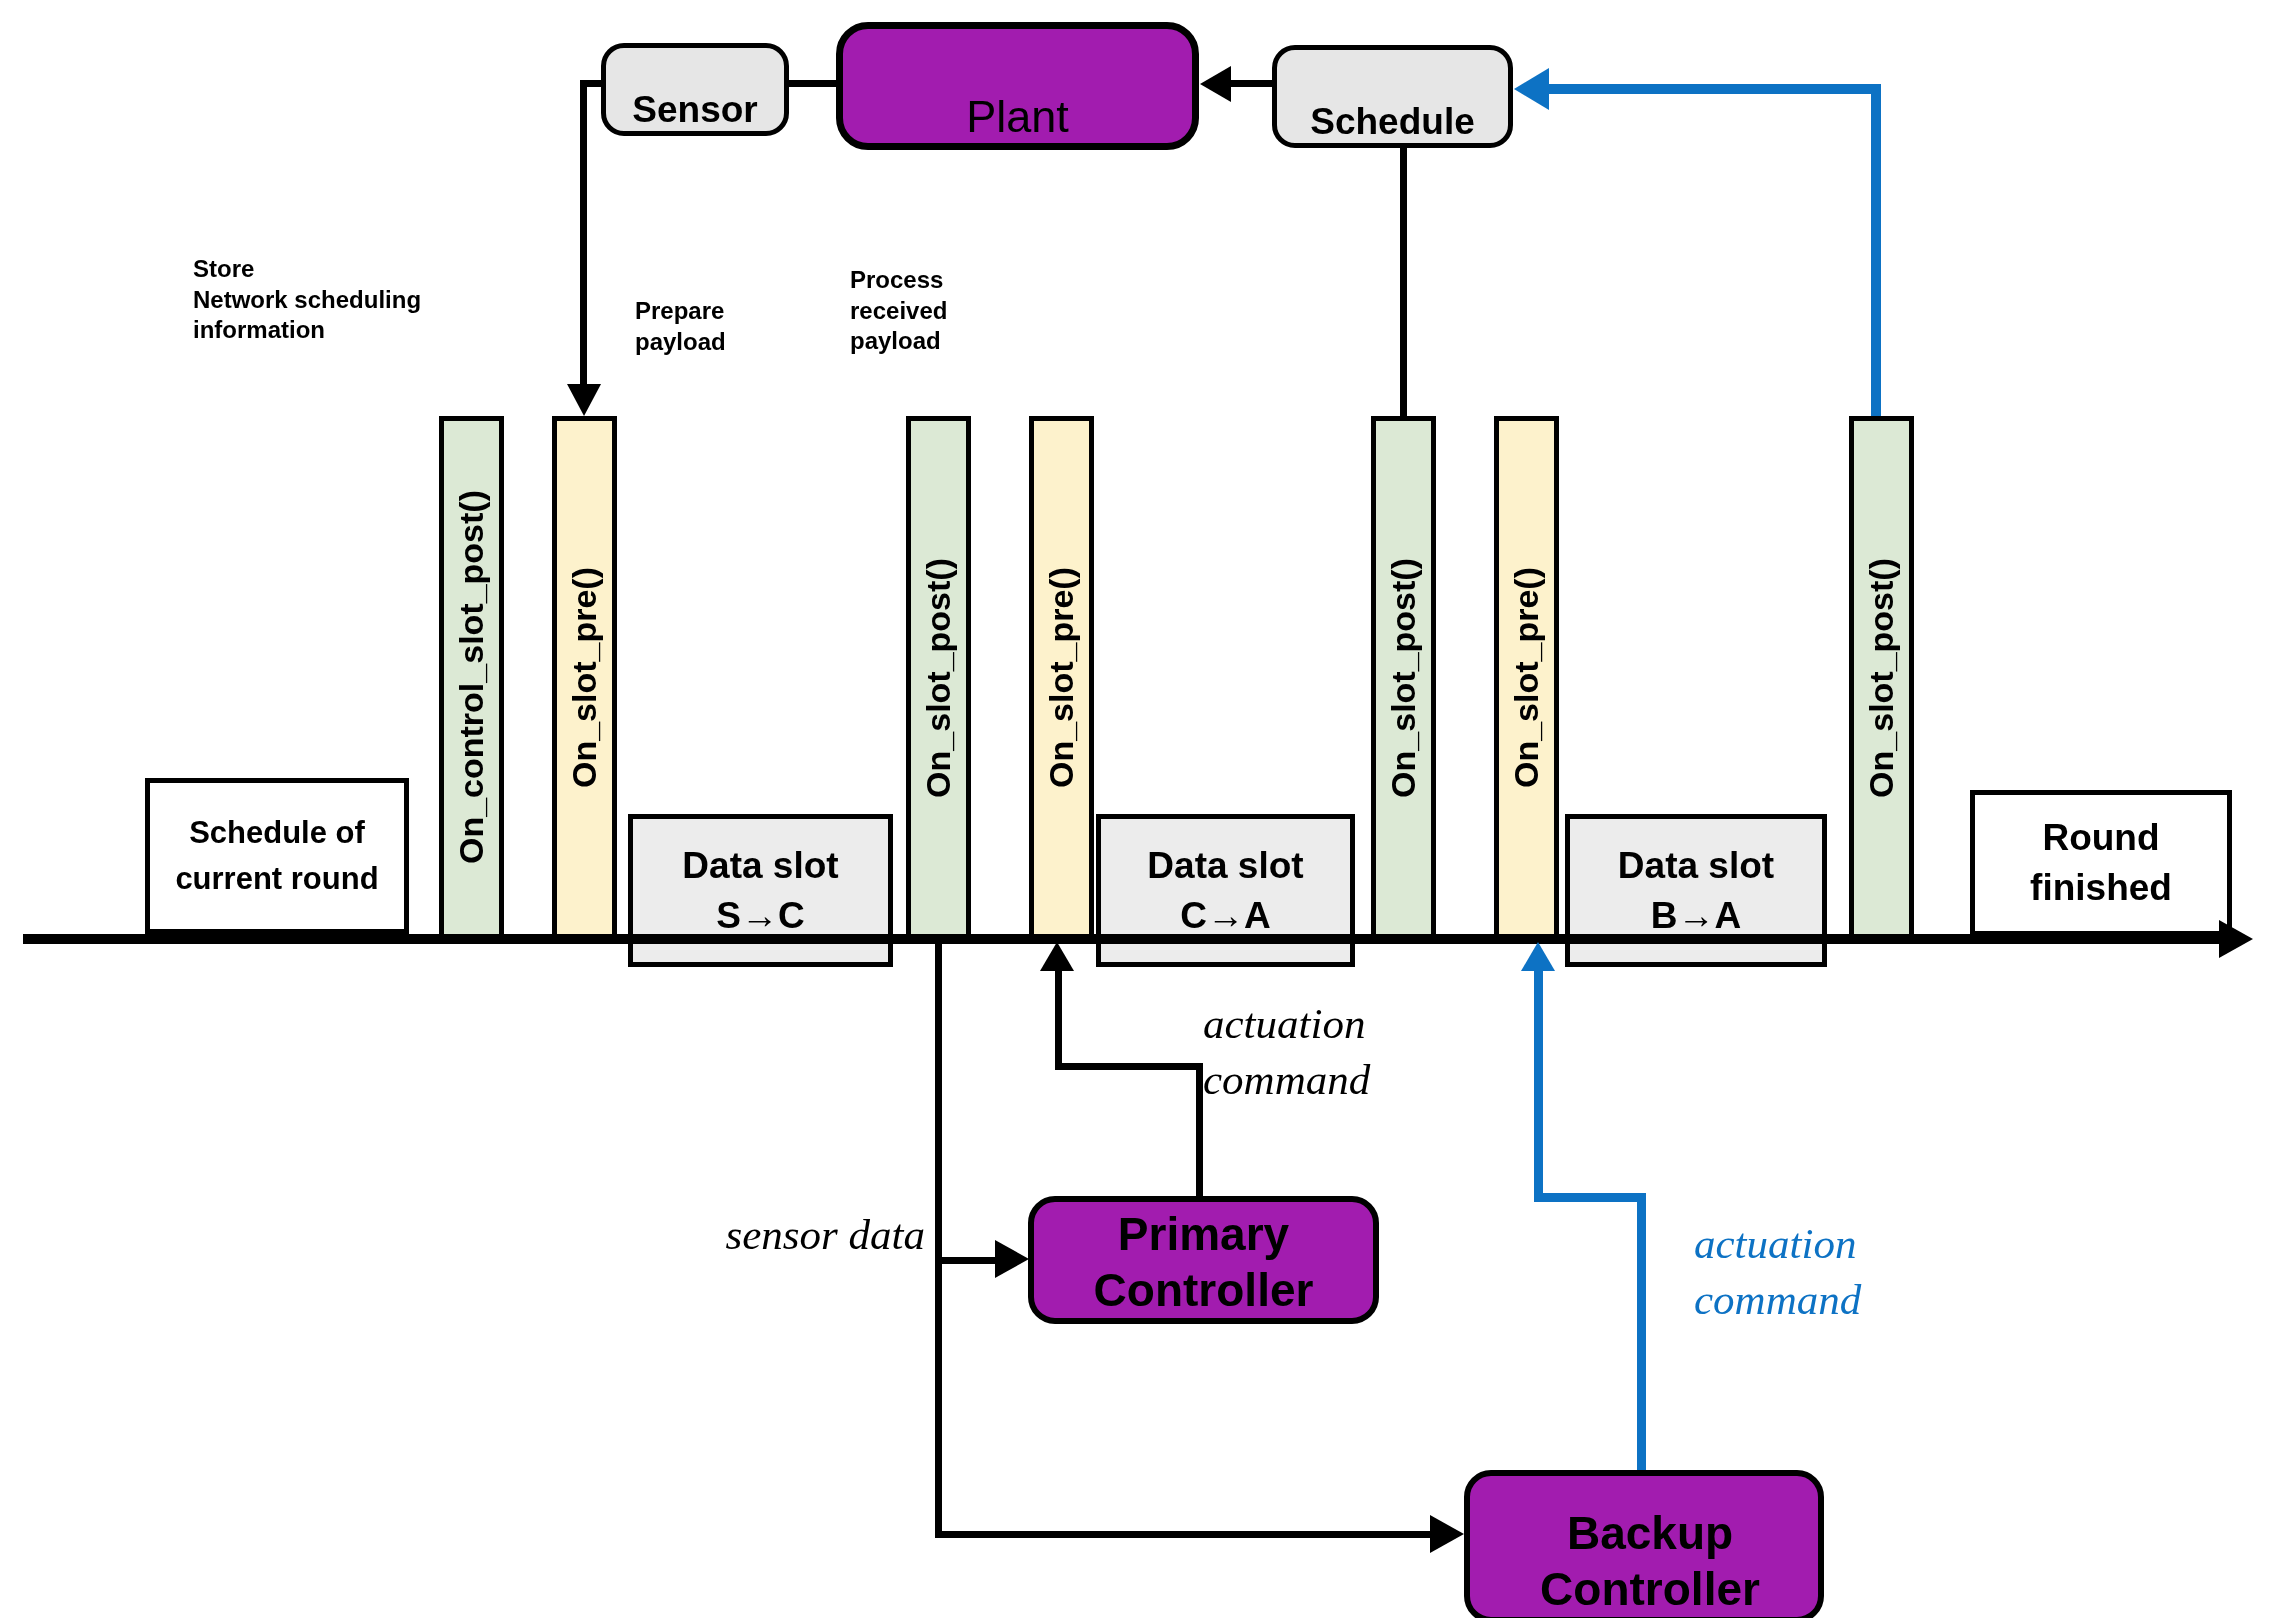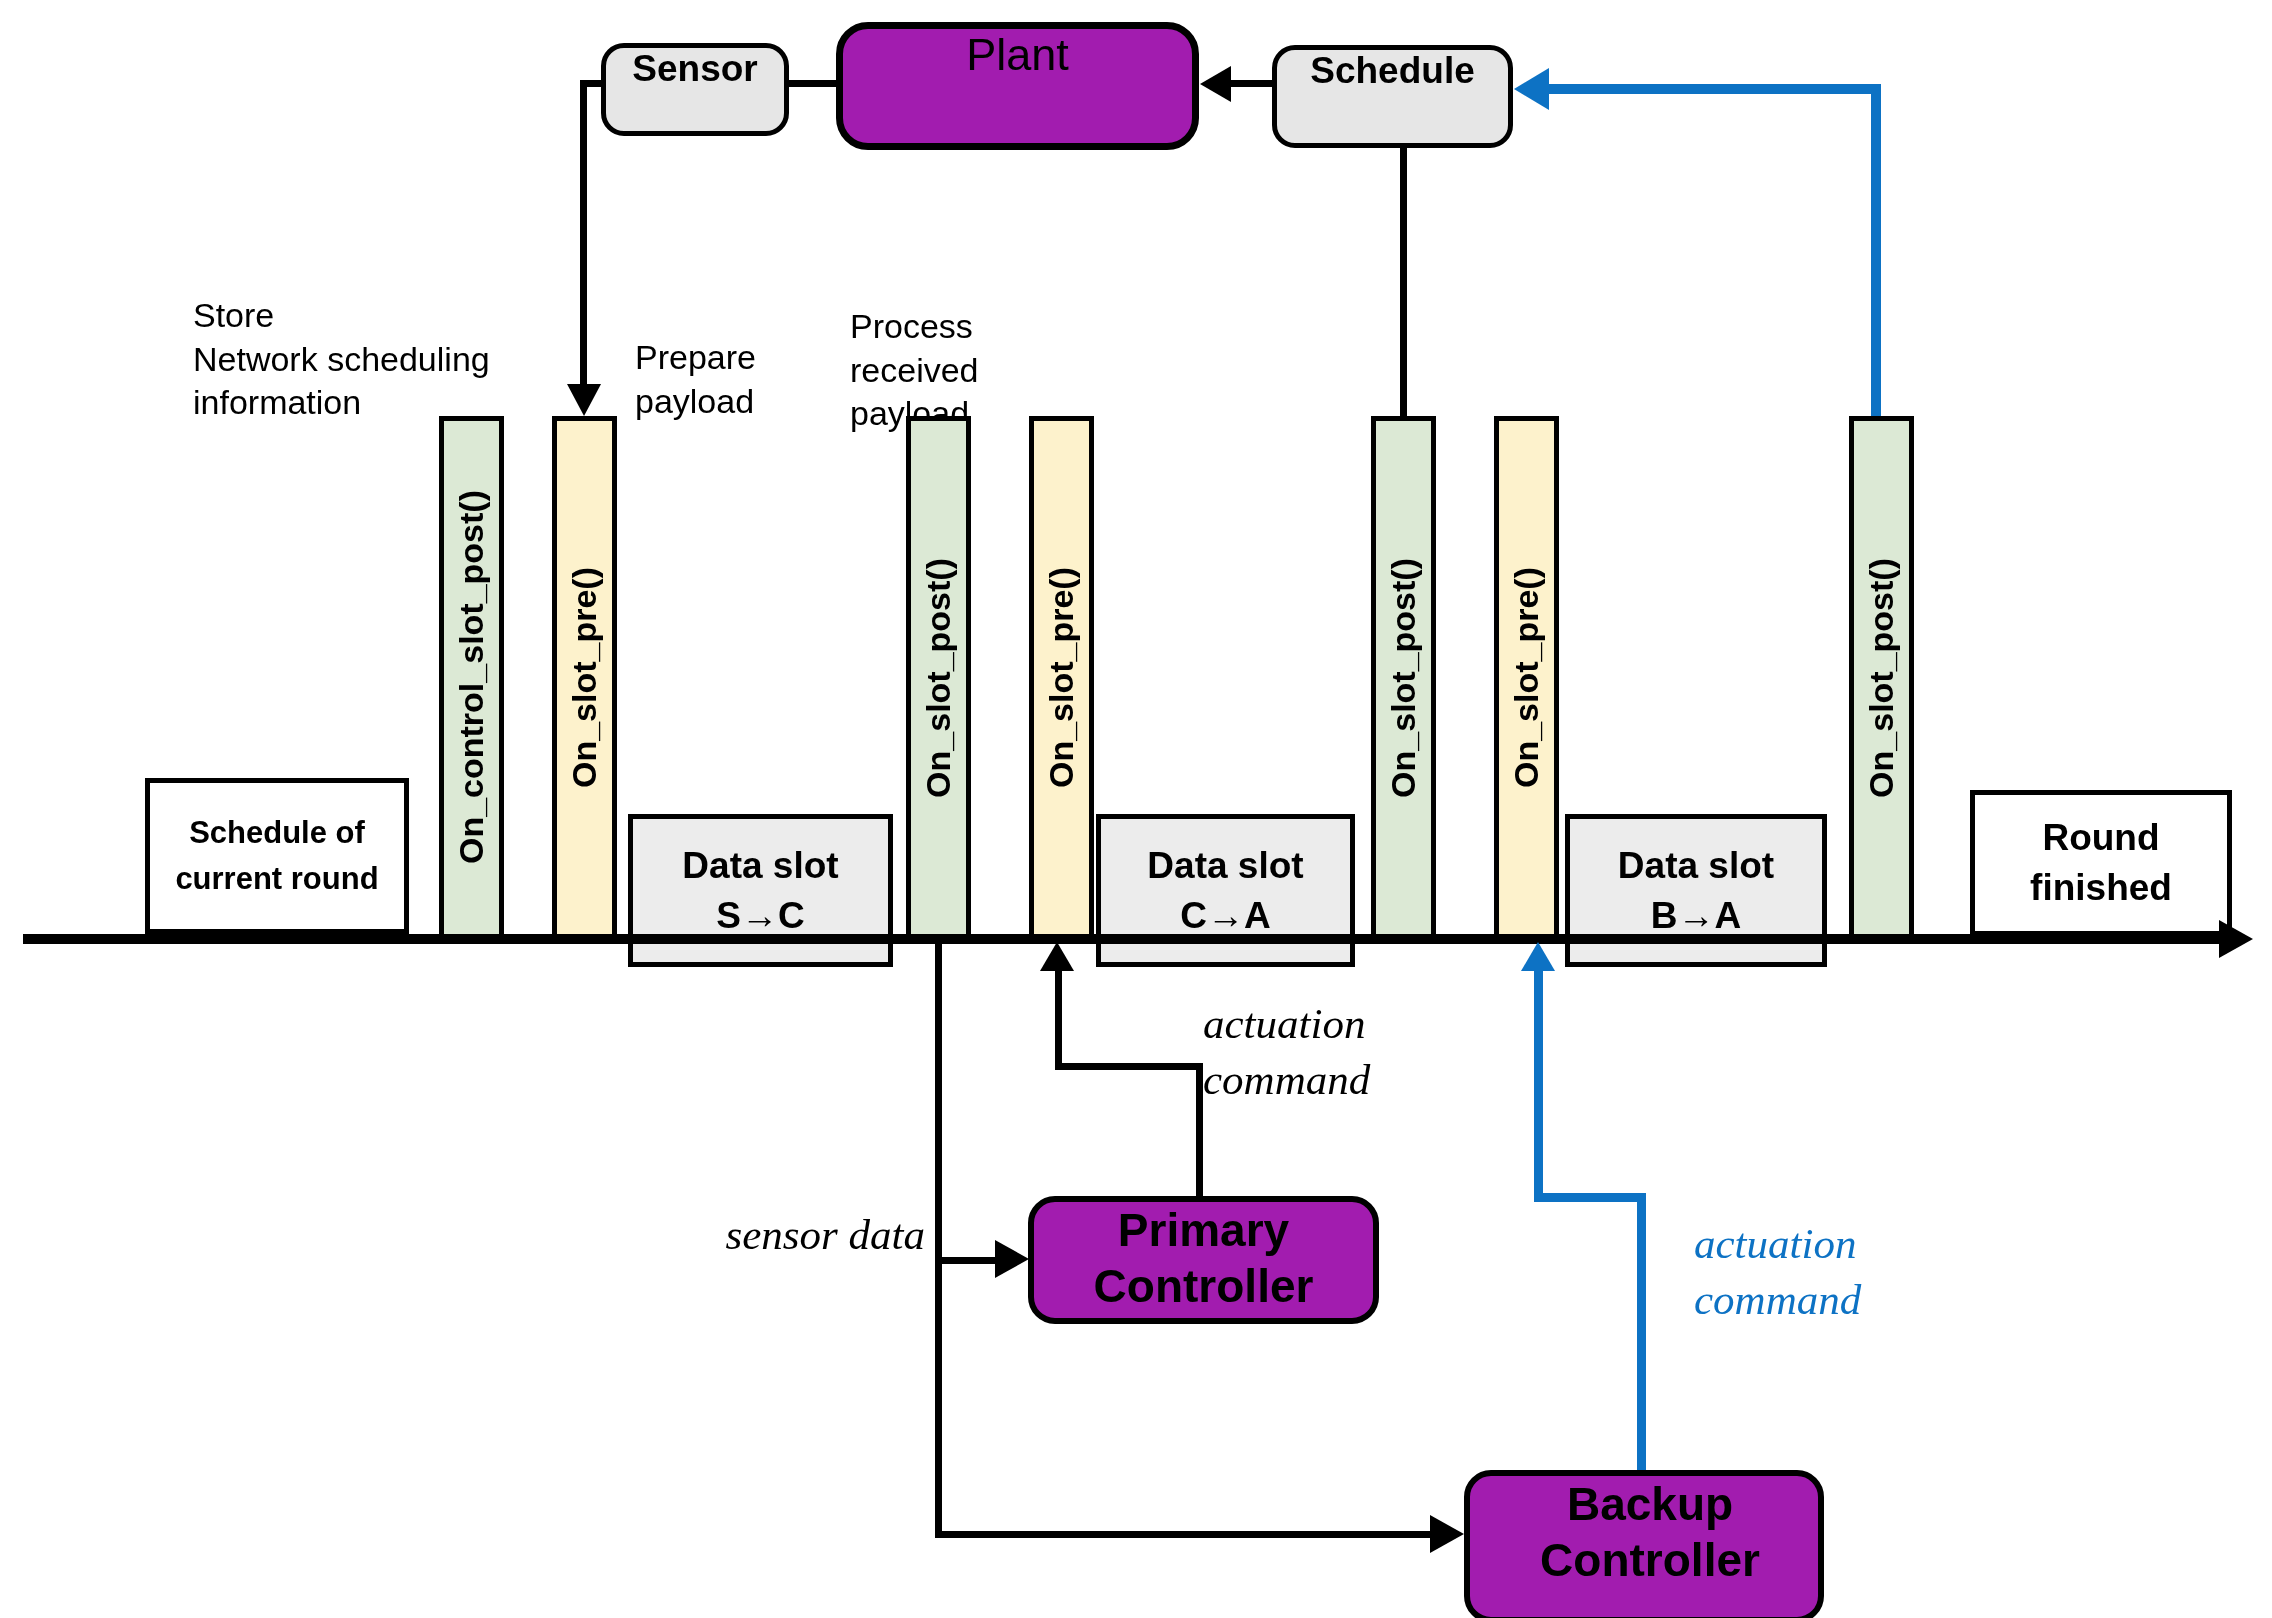--- a/index.html
+++ b/index.html
@@ -26,21 +26,21 @@
   .tri.up    { border-left: 17.7px solid transparent; border-right: 17.7px solid transparent; border-bottom: 29px solid var(--c-black, #000); }
   .tri.blue-left { border-top: 21px solid transparent; border-bottom: 21px solid transparent; border-right: 35px solid var(--c-blue, #0d72c4); }
   .tri.blue-up   { border-left: 17.7px solid transparent; border-right: 17.7px solid transparent; border-bottom: 29px solid var(--c-blue, #0d72c4); }
 
   
   .node {
     position: absolute;
     background: var(--c-node_gray, #e6e6e6);
     border: 5.4px solid #000;
     border-radius: 23px;
-    display: flex; align-items: flex-start; justify-content: center;
+    display: flex; align-items: flex-end; justify-content: center;
     font-weight: bold; font-size: 37px;
     box-sizing: border-box;
     text-align: center;
   }
   .node.white { background: #a21caf; }
   .node.plant { border-width: 7px; border-radius: 32px; font-weight: normal; font-size: 45px; }
   .node.controller { border-width: 6.2px; border-radius: 27px; font-weight: bold; font-size: 46px; line-height: 1.22; }
 
   
   .vbar {
@@ -67,21 +67,21 @@
     background: var(--c-gray_slot, #ececec);
     border: 5.4px solid #000;
     box-sizing: border-box;
     display: flex; align-items: center; justify-content: center;
     text-align: center;
     font-weight: bold; font-size: 37px; line-height: 1.35;
   }
   .slotbox.white { background: #fff; }
 
   
-  .note { position: absolute; font-size: 34px; line-height: 1.28; font-weight: normal; margin-top: 40px; }
+  .note { position: absolute; font-size: 24px; line-height: 1.28; font-weight: bold; }
   .math {
     position: absolute;
     font-family: "Liberation Serif", serif;
     font-style: italic;
     font-size: 43px; line-height: 1.3;
   }
   .math.blue { color: var(--c-blue, #0d72c4); }
 </style>
 </head>
 <body>

